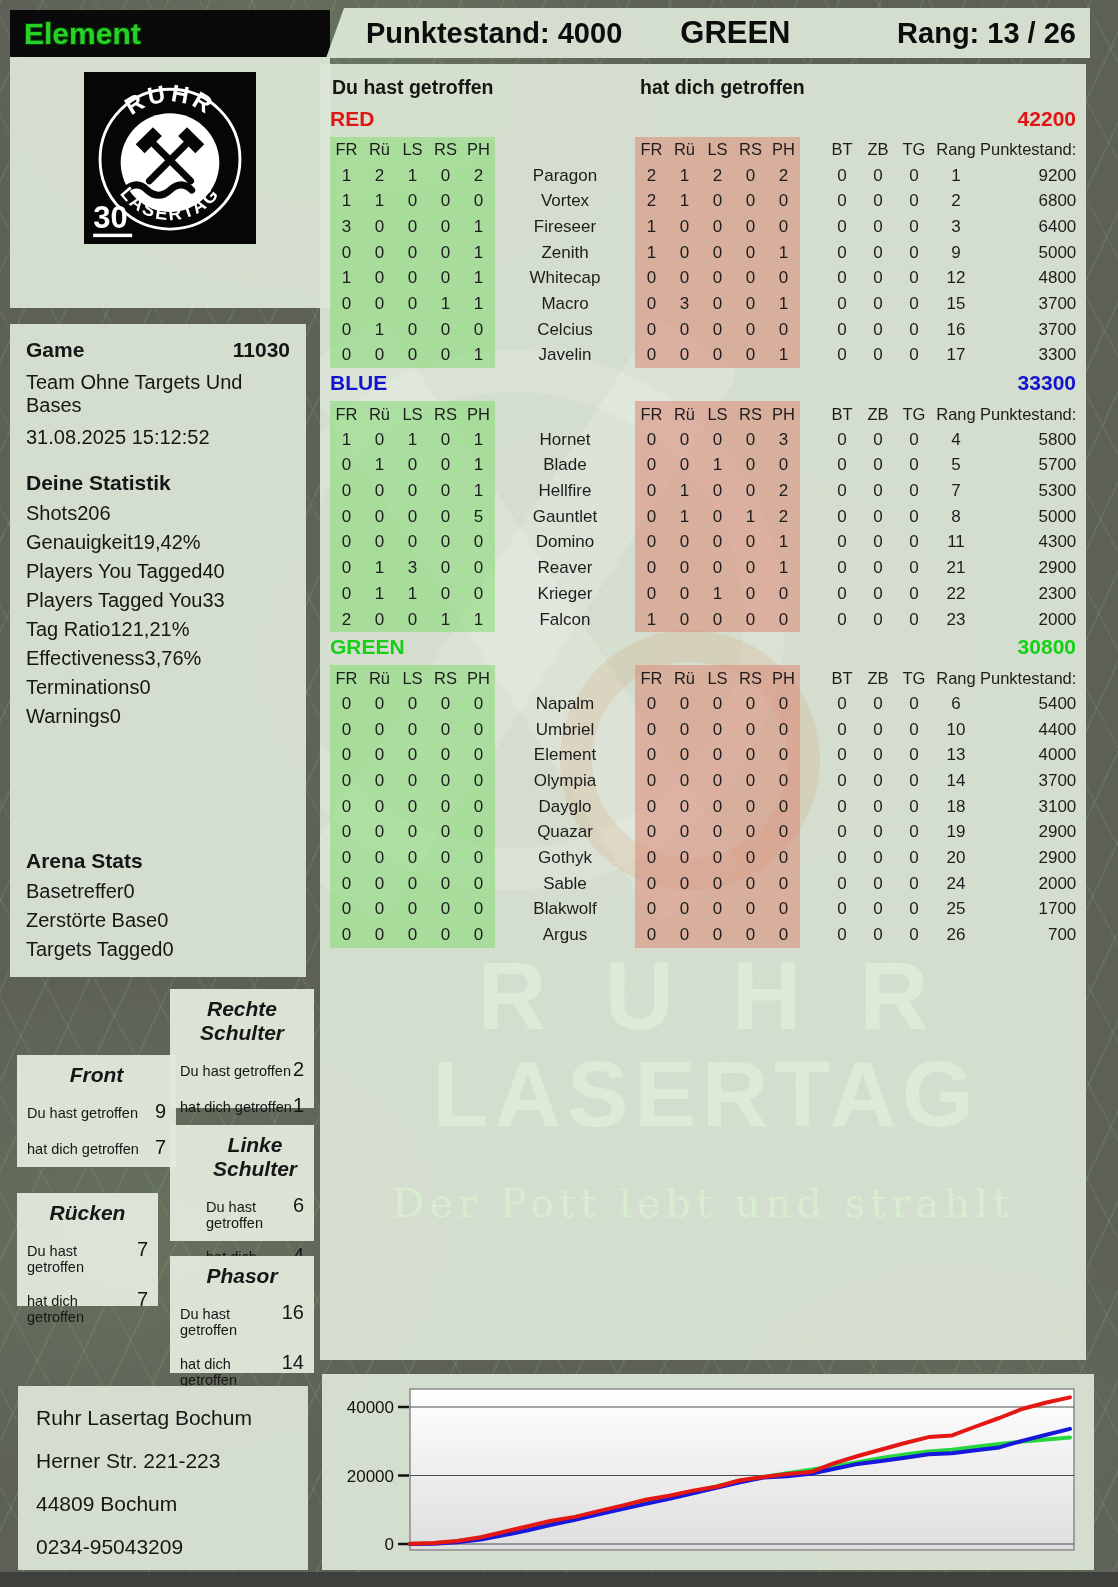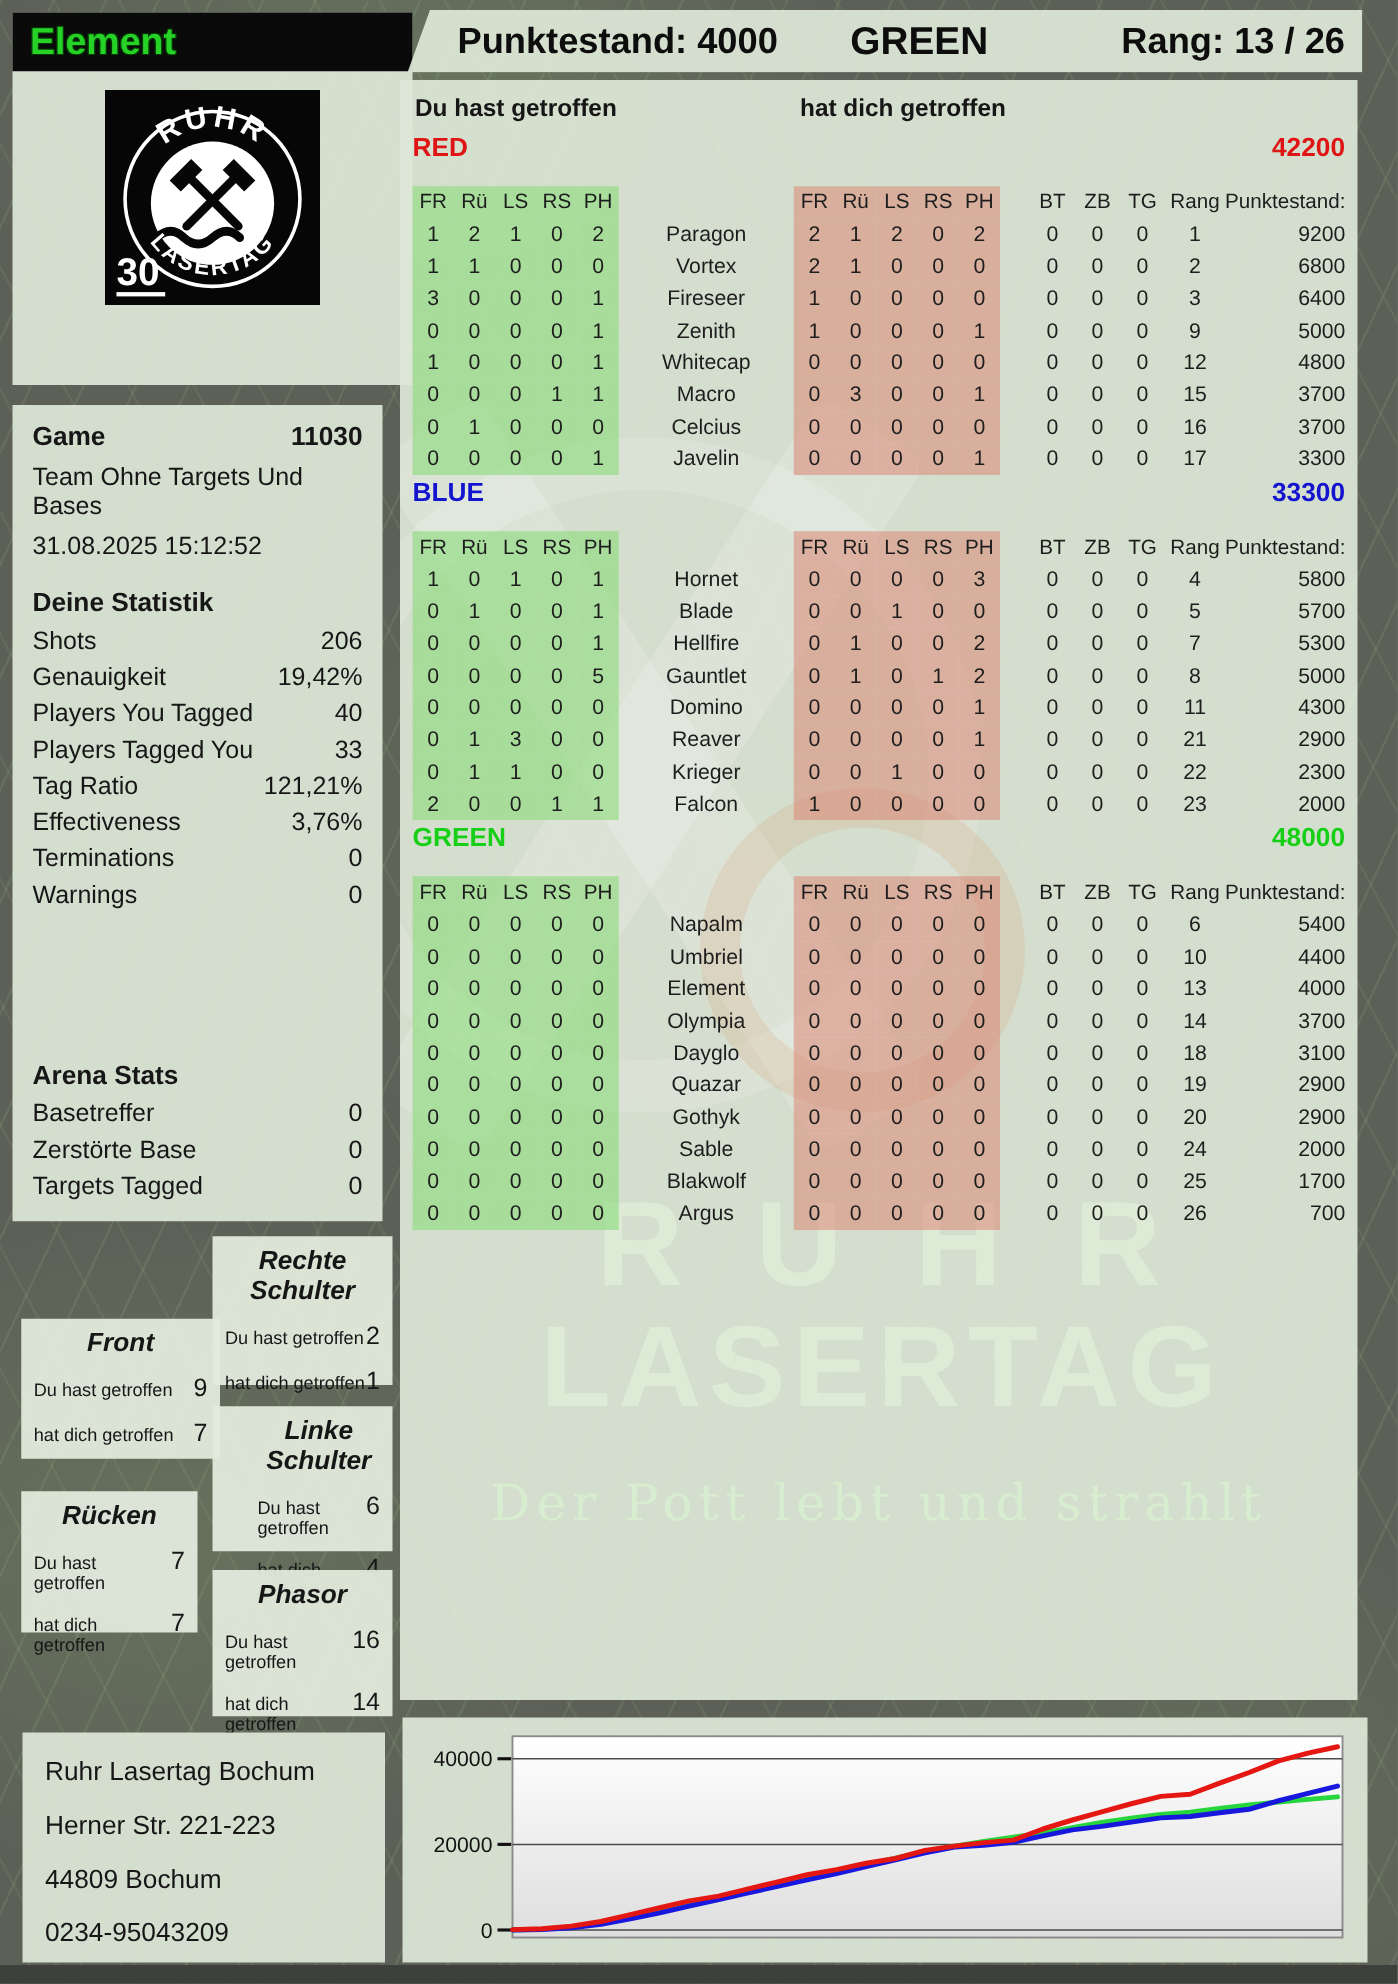--- a/index.html
+++ b/index.html
@@ -33,42 +33,42 @@
     display:flex; align-items:center; font-weight:bold; font-size:29px; color:#0d0d0d; }
   #header-score { margin-left:48px; }
   #header-team  { margin-left:58px; font-size:31px; }
   #header-rank  { margin-left:auto; margin-right:14px; }
 
   
   #stats-panel { left:10px; top:324px; width:296px; height:653px; padding:14px 16px; font-size:20px; }
   .g-row { display:flex; justify-content:space-between; font-weight:bold; font-size:21px;gap:32px; }
   .g-line { margin-top:9px; }
   .sec-title { font-weight:bold; font-size:21px; margin-top:22px; margin-bottom:4px; }
-  .stat-row { display:flex; justify-content:space-between; line-height:29px; }
+  .stat-row { display:flex; line-height:29px; }
   #arena-block { margin-top:118px; }
 
   
   .zone-box { position:absolute; background:rgba(226,234,220,0.95); padding:8px 10px; }
   .zone-title { text-align:center; font-weight:bold; font-size:21px;font-style:italic; }
   .zone-row { display:flex; justify-content:space-between; align-items:baseline; margin-top:13px; }
   .zone-label { font-size:14.5px; }
   .zone-val { font-size:20px; }
   #zone-front   { left:17px;  top:1055px; width:159px; height:112px; }
   #zone-ruecken { left:17px;  top:1193px; width:141px; height:113px; }
   #zone-rechte  { left:170px; top:989px;  width:144px; height:119px; }
   #zone-linke   { left:170px; top:1125px; width:144px; height:116px;padding-left:36px; }
   #zone-phasor  { left:170px; top:1256px; width:144px; height:117px; }
 
   
   #main-panel { left:320px; top:64px; width:766px; height:1296px; padding:12px 10px; overflow:hidden; }
   .hit-headers { display:flex; font-weight:bold; font-size:19.5px; position:relative; z-index:2; }
   .hh1 { margin-left:2px; width:308px; }
   #scoreboard { position:relative; z-index:2; margin-top:8px; }
   .team-header { display:flex; justify-content:space-between; font-weight:bold; font-size:21px; margin-top:3px; }
-  .score-grid { display:grid; margin-top:18px;
+  .score-grid { display:grid; margin-top:6px;
     grid-template-columns:repeat(5,33px) 140px repeat(5,33px) 24px 36px 36px 36px 48px 1fr;
     grid-auto-rows:25.7px; align-items:center; font-size:17px; text-align:center; color:#1d1d1d; }
   .gc { background:rgba(141,219,124,0.62); height:100%; display:flex; align-items:center; justify-content:center; }
   .pc { background:rgba(219,140,122,0.58); height:100%; display:flex; align-items:center; justify-content:center; }
   .score-col { text-align:right; padding-right:4px; }
   .hcell { font-size:16.5px; }
 
   
   .wm-circle { position:absolute; left:-75px; top:286px; width:540px; height:540px;
     border:42px solid rgba(255,255,255,0.14); border-radius:50%; z-index:1; }
@@ -578,21 +578,21 @@
             <div>0</div>
             <div>0</div>
             <div>0</div>
             <div>23</div>
             <div class="score-col">2000</div>
           </div>
         </div>
         <div class="team-section">
           <div class="team-header">
             <span class="team-name" style="color: rgb(23, 207, 23);">GREEN</span>
-            <span class="team-total" style="color: rgb(23, 207, 23);">48000</span>
+            <span class="team-total" style="color: rgb(23, 207, 23);">30800</span>
           </div>
           <div class="score-grid">
             <div class="gc hcell">FR</div>
             <div class="gc hcell">Rü</div>
             <div class="gc hcell">LS</div>
             <div class="gc hcell">RS</div>
             <div class="gc hcell">PH</div>
             <div></div>
             <div class="pc hcell">FR</div>
             <div class="pc hcell">Rü</div>

